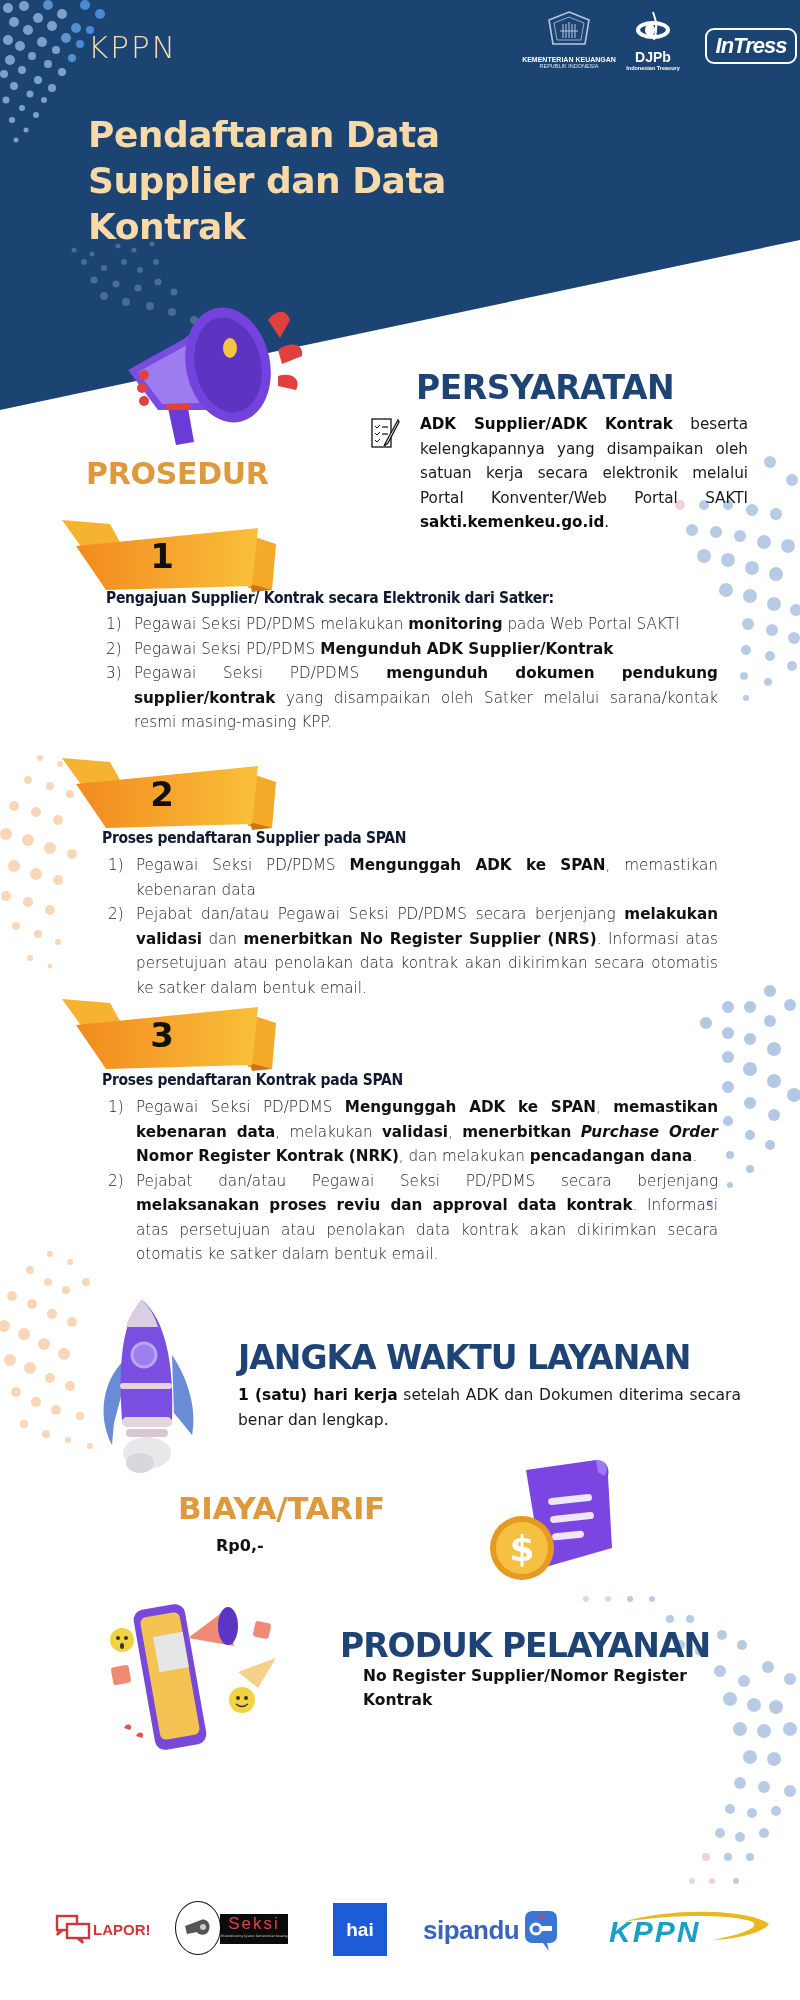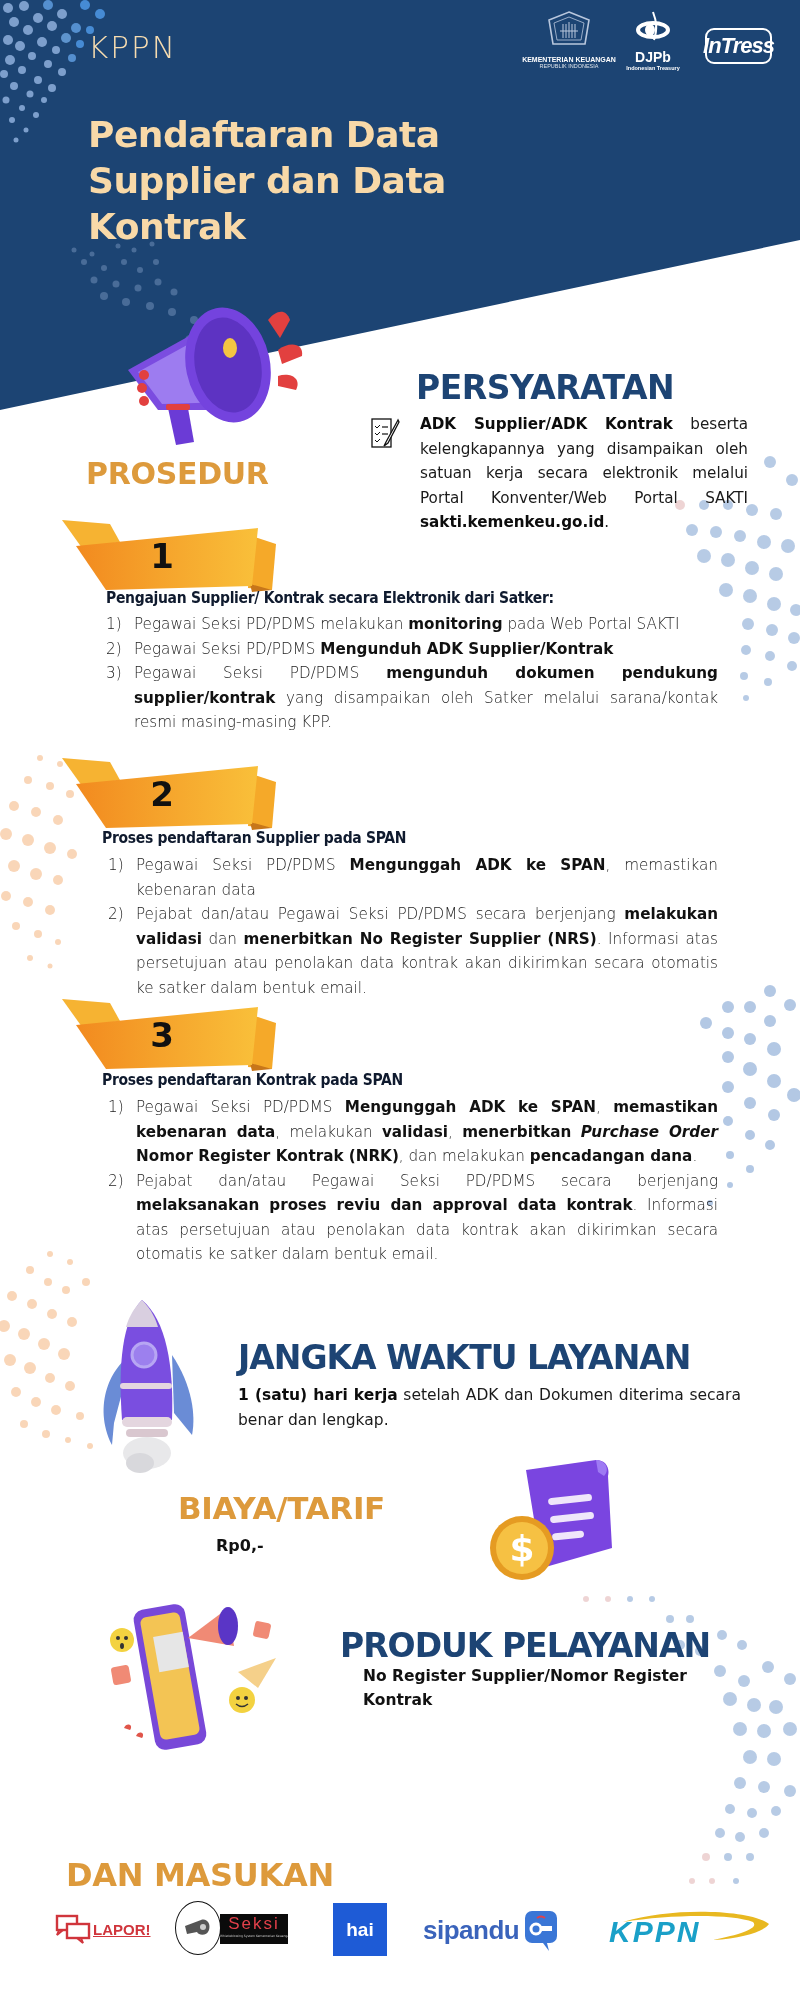--- a/index.html
+++ b/index.html
@@ -289,21 +289,21 @@
 </div>
 <div class="abs" style="left:620px;top:10px;width:66px;height:64px;">
   <svg width="66" height="36" viewBox="0 0 66 36">
     <path d="M33,2 C36,10 38,18 34,30" stroke="#fff" stroke-width="2" fill="none"></path>
     <ellipse cx="33" cy="20" rx="15" ry="7" fill="none" stroke="#fff" stroke-width="4"></ellipse>
     <ellipse cx="30" cy="20" rx="5" ry="6" fill="#fff"></ellipse>
   </svg>
   <div class="logo-txt" style="font-size:14px;font-weight:bold;line-height:15px;">DJPb</div>
   <div class="logo-txt" style="font-size:5.5px;font-weight:bold;">Indonesian Treasury</div>
 </div>
-<div class="abs" style="left:705px;top:28px;width:67px;height:36px;border:2.5px solid #fff;border-radius:9px;display:flex;align-items:center;justify-content:center;">
+<div class="abs" style="left:705px;top:28px;width:92px;height:36px;border:2.5px solid #fff;border-radius:9px;display:flex;align-items:center;justify-content:center;">
   <span class="logo-txt" style="font-size:22px;font-weight:bold;font-style:italic;letter-spacing:-1px;">InTress</span>
 </div>
 
 <svg class="abs" style="left:118px;top:280px" width="210" height="170" viewBox="0 0 210 170">
   <path d="M150,40 C158,30 168,28 172,40 L162,58 Z" fill="#e2403f"></path>
   <path d="M160,70 C170,62 186,62 184,76 L164,84 Z" fill="#e2403f"></path>
   <path d="M160,96 C172,92 184,98 178,110 L160,106 Z" fill="#e2403f"></path>
   <path d="M10,90 L100,40 L120,130 L40,130 Z" fill="#7b4ce0"></path>
   <path d="M20,92 L100,48 L112,122 L44,124 Z" fill="#9d7cf0"></path>
   <ellipse cx="110" cy="85" rx="42" ry="58" fill="#7443de" transform="rotate(-12 110 85)"></ellipse>
@@ -432,31 +432,30 @@
     <circle cx="130" cy="110" r="2" fill="#333"></circle>
     <circle cx="138" cy="110" r="2" fill="#333"></circle>
     <path d="M128,116 Q134,121 140,116" stroke="#333" stroke-width="1.5" fill="none"></path>
   <path d="M16,140 C18,134 26,136 22,142 Z" fill="#e0554a"></path>
     <path d="M28,148 C30,142 38,144 34,150 Z" fill="#e0554a"></path>
 </svg>
 <div class="abs h-blue" style="left:340px;top:1626px;font-size:33px;letter-spacing:-1px;">PRODUK PELAYANAN</div>
 <div class="abs" style="left:363px;top:1664px;width:360px;font-size:15.5px;line-height:24px;font-weight:bold;color:#111;">No Register Supplier/Nomor Register Kontrak</div>
 
 <div class="abs h-gold" style="left:66px;top:1790px;font-size:32px;line-height:34px;white-space:pre;">
-  <div>DAN MASUKAN</div>
 </div>
 
 <div class="abs" style="left:55px;top:1912px;width:105px;height:34px;display:flex;align-items:center;">
   <svg width="38" height="30" viewBox="0 0 38 30">
     <rect x="2" y="2" width="20" height="14" fill="none" stroke="#d0353c" stroke-width="2.4"></rect>
     <rect x="12" y="10" width="22" height="14" fill="#fff" stroke="#d0353c" stroke-width="2.4"></rect>
     <path d="M4,16 L2,21 L8,16" fill="none" stroke="#d0353c" stroke-width="2"></path>
     <path d="M26,24 L28,29 L22,24" fill="none" stroke="#d0353c" stroke-width="2"></path>
   </svg>
-  <span style="color:#d0353c;font-size:15px;font-weight:bold;font-family:'Liberation Sans',sans-serif;text-decoration:underline;">LAPOR!</span>
+  <span style="color:#d0353c;font-size:15px;font-weight:bold;font-family:'Liberation Sans',sans-serif;">LAPOR!</span>
 </div>
 <div class="abs" style="left:175px;top:1901px;width:120px;height:56px;">
   <div style="position:absolute;left:0;top:0;width:46px;height:54px;border:1.5px solid #111;border-radius:50%;display:flex;align-items:center;justify-content:center;">
     <svg width="30" height="24" viewBox="0 0 30 24">
         <path d="M2,10 L18,4 C24,2 28,8 26,14 C24,20 16,20 14,16 L4,18 Z" fill="#555"></path>
         <circle cx="20" cy="11" r="3" fill="#ccc"></circle>
       </svg>
   </div>
   <div style="position:absolute;left:45px;top:13px;width:68px;height:30px;background:#0b0b0b;text-align:center;">
     <div style="color:#e2404a;font-size:17px;line-height:20px;letter-spacing:2px;font-family:'Liberation Sans',sans-serif;">Seksi</div>

